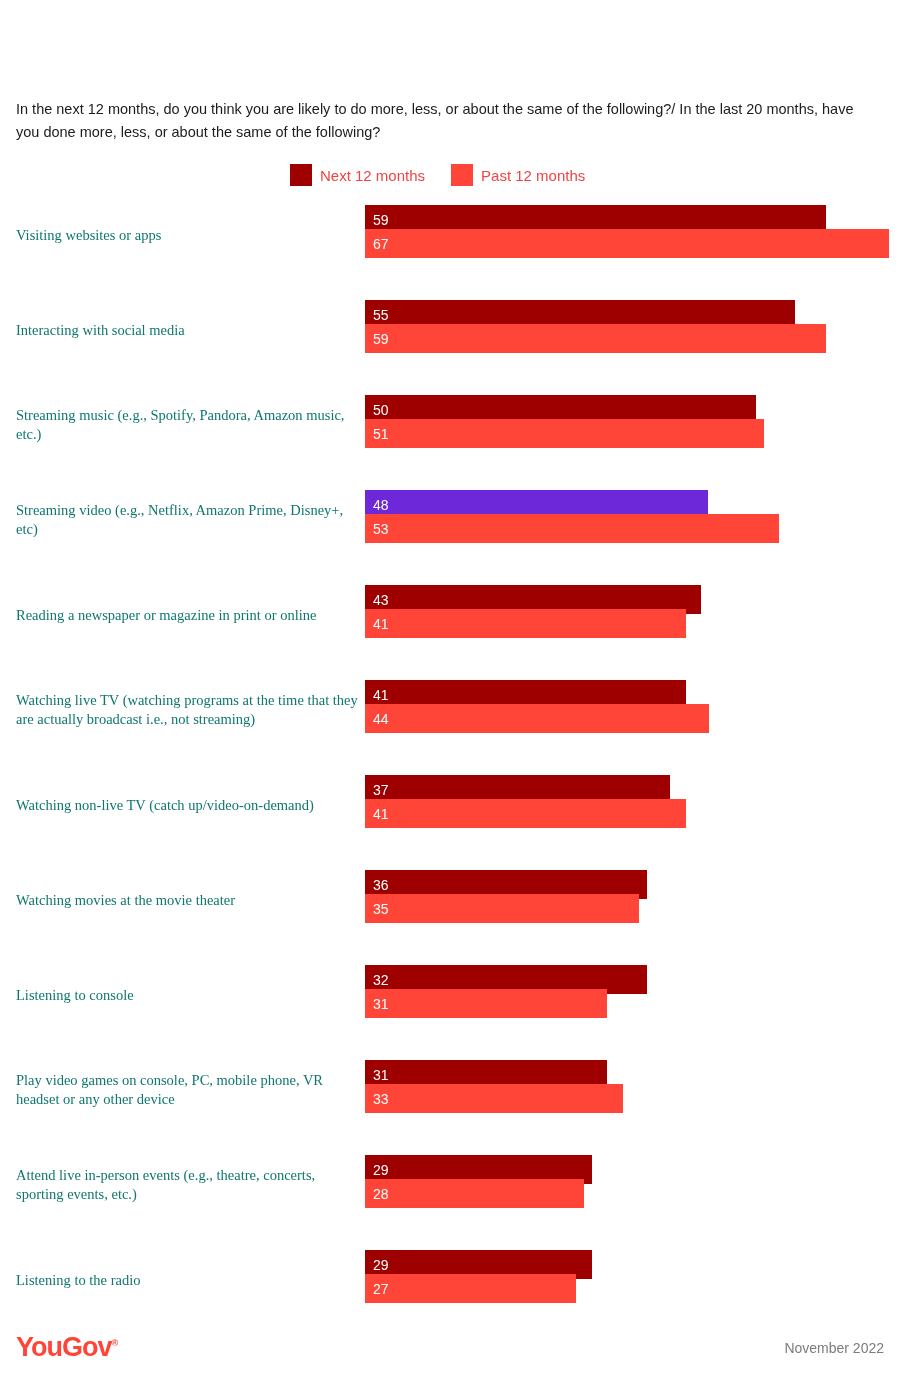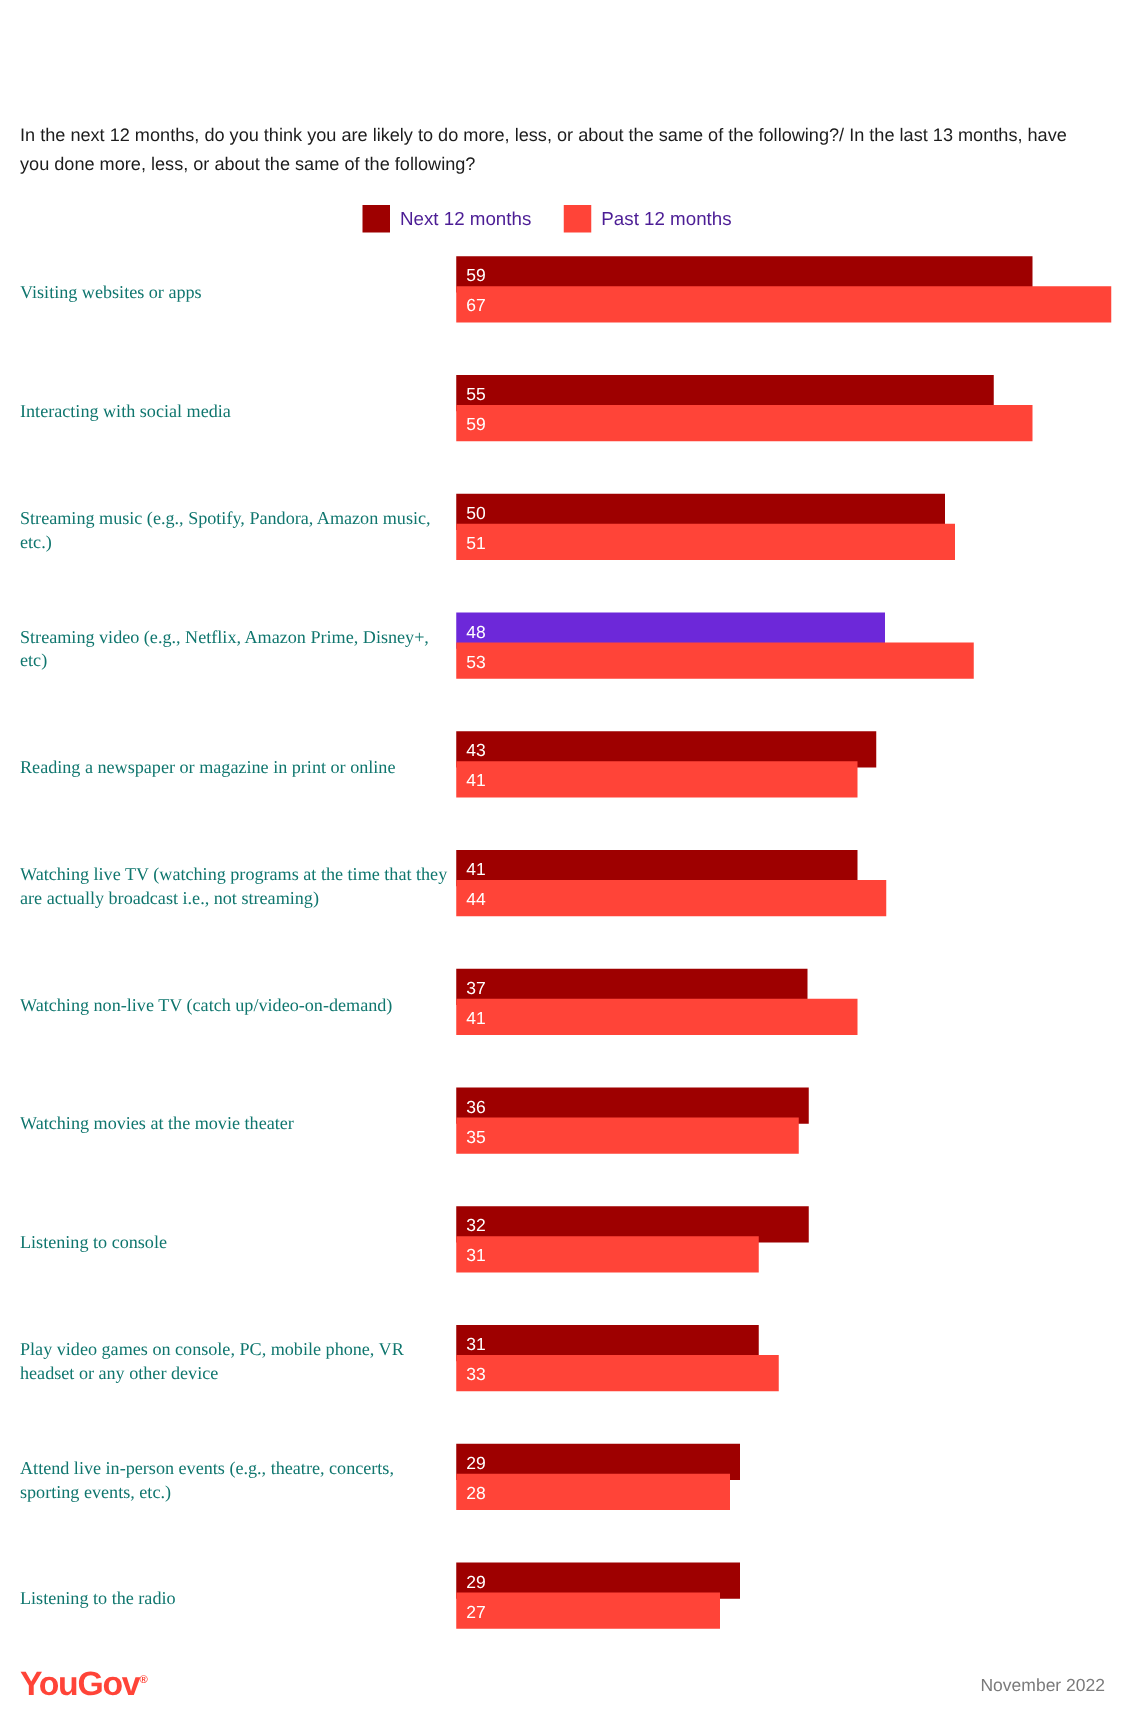--- a/index.html
+++ b/index.html
@@ -64,21 +64,21 @@
   }
   .legend-swatch {
     width: 22px;
     height: 22px;
     display: block;
     flex: 0 0 auto;
   }
   .legend-label {
     font-size: 15px;
     line-height: 1;
-    color: #4c1d95;
+    color: #ef4444;
     white-space: nowrap;
   }
 
   
   .plot {
     position: absolute;
     left: 0;
     top: 0;
     width: 902px;
     height: 1379px;
@@ -155,21 +155,21 @@
     font-size: 14px;
     color: #7b7b7b;
     line-height: 1;
   }
 </style>
 </head>
 <body>
 
 <div id="chart-root">
 
-  <p class="chart-subtitle">In the next 12 months, do you think you are likely to do more, less, or about the same of the following?/ In the last 13 months, have you done more, less, or about the same of the following?</p>
+  <p class="chart-subtitle">In the next 12 months, do you think you are likely to do more, less, or about the same of the following?/ In the last 20 months, have you done more, less, or about the same of the following?</p>
 
   <div class="legend" id="legend-host">
       <div class="legend-item">
         <span class="legend-swatch" style="background: rgb(158, 0, 0);"></span>
         <span class="legend-label">Next 12 months</span>
       </div>
       <div class="legend-item">
         <span class="legend-swatch" style="background: rgb(255, 68, 56);"></span>
         <span class="legend-label">Past 12 months</span>
       </div>
@@ -238,21 +238,21 @@
             <span class="bar-value">41</span>
           </div>
           <div class="bar bar-past" style="width: 344.08px; background: rgb(255, 68, 56);">
             <span class="bar-value">44</span>
           </div>
         </div>
       </div>
       <div class="row-group" style="top: 775px;">
         <div class="cat-label">Watching non-live TV (catch up/video-on-demand)</div>
         <div class="bars">
-          <div class="bar bar-next" style="width: 281px; background: rgb(158, 0, 0);">
+          <div class="bar bar-next" style="width: 305px; background: rgb(158, 0, 0);">
             <span class="bar-value">37</span>
           </div>
           <div class="bar bar-past" style="width: 320.62px; background: rgb(255, 68, 56);">
             <span class="bar-value">41</span>
           </div>
         </div>
       </div>
       <div class="row-group" style="top: 870px;">
         <div class="cat-label">Watching movies at the movie theater</div>
         <div class="bars">

